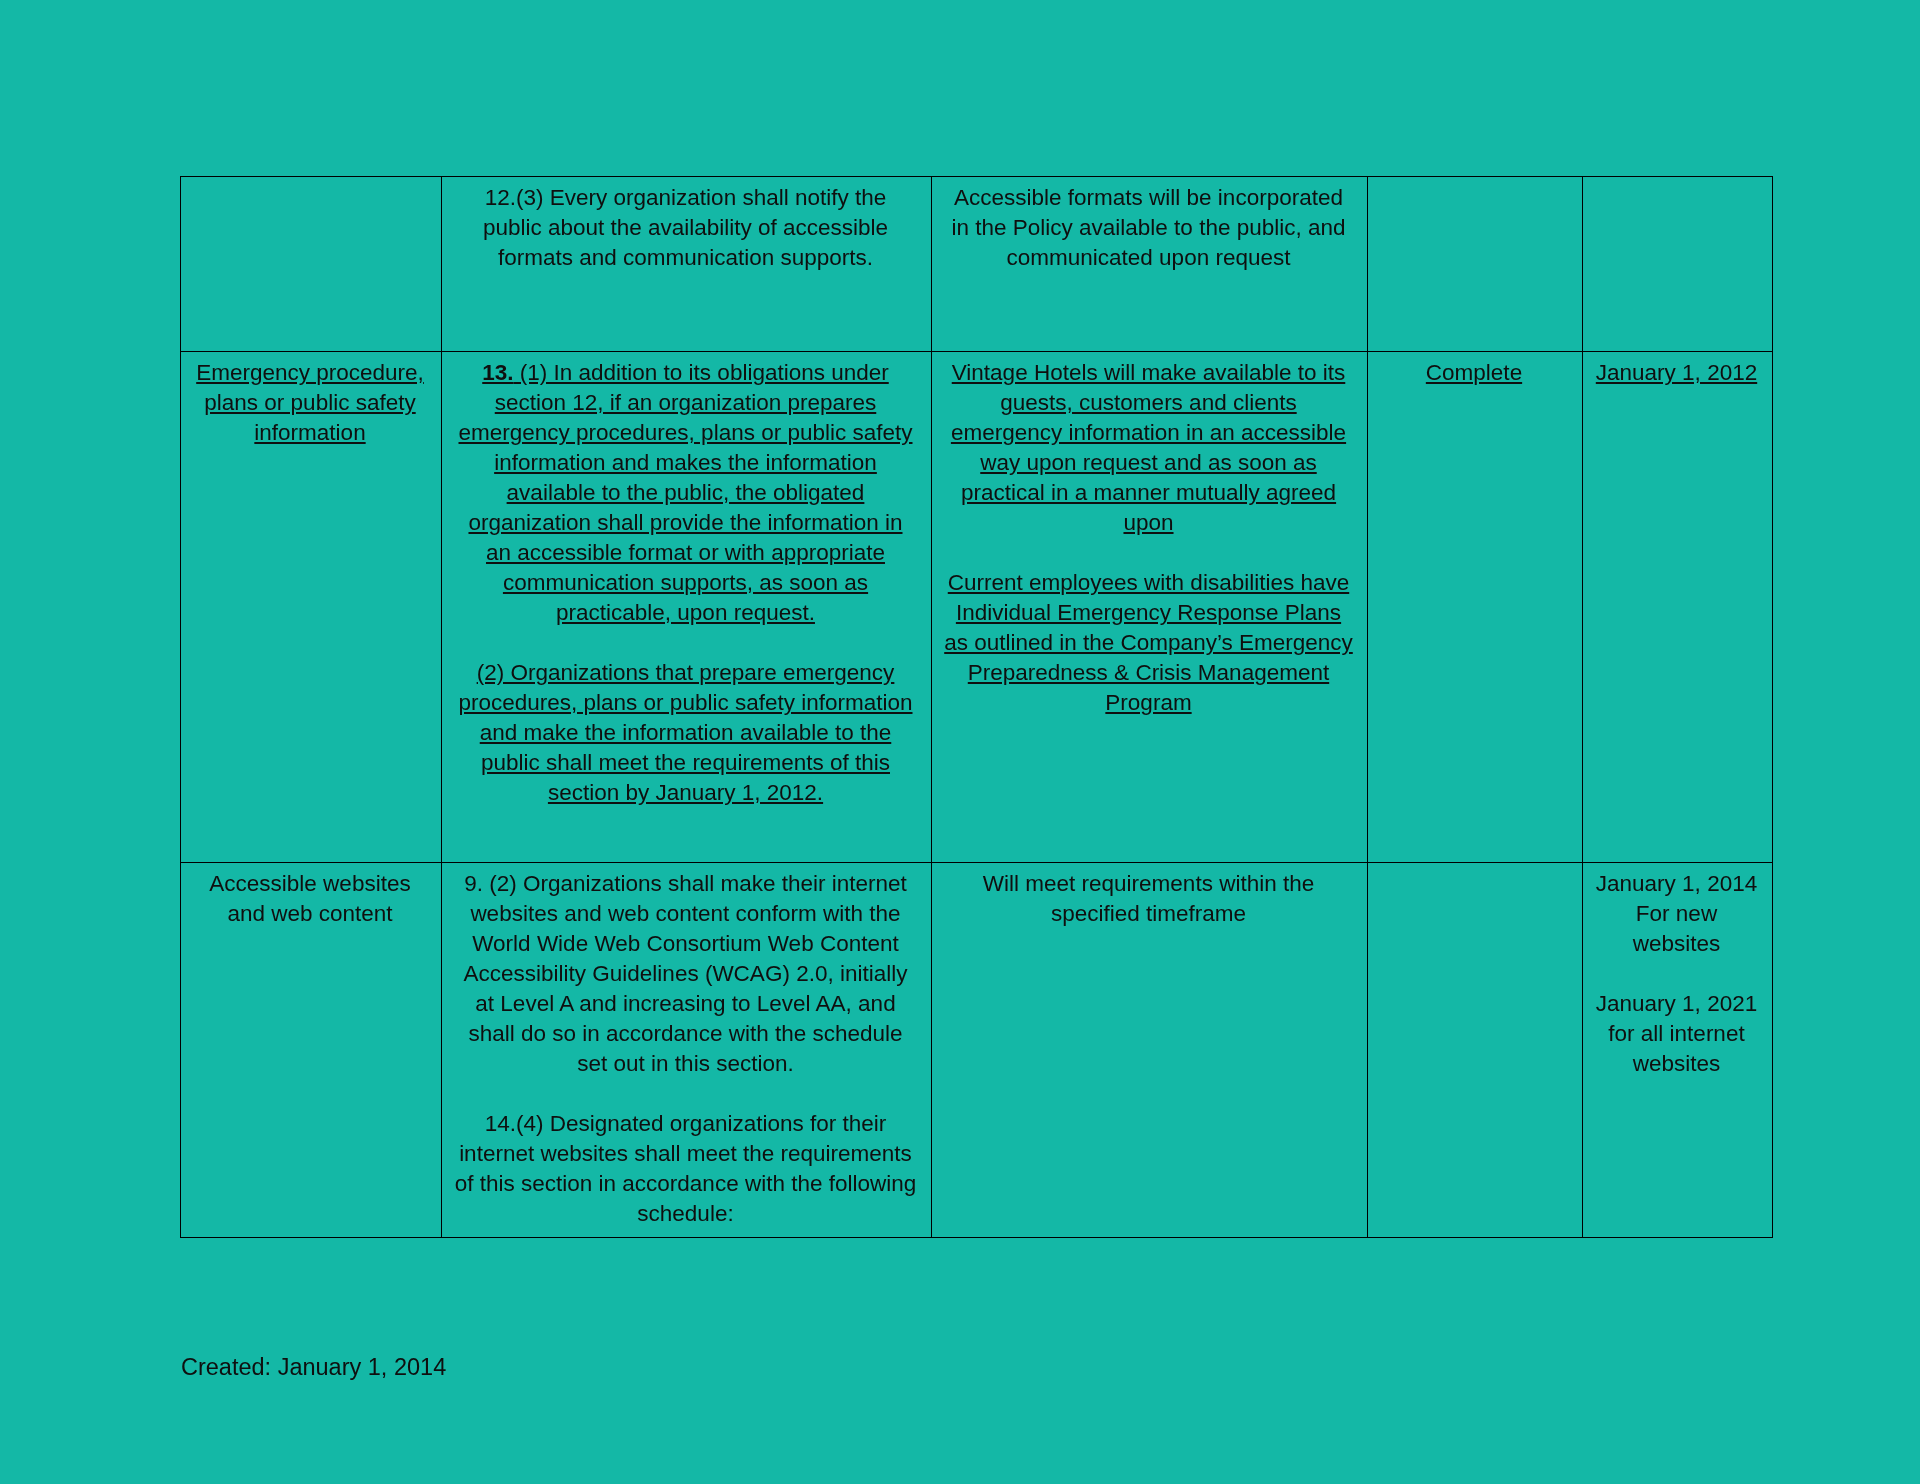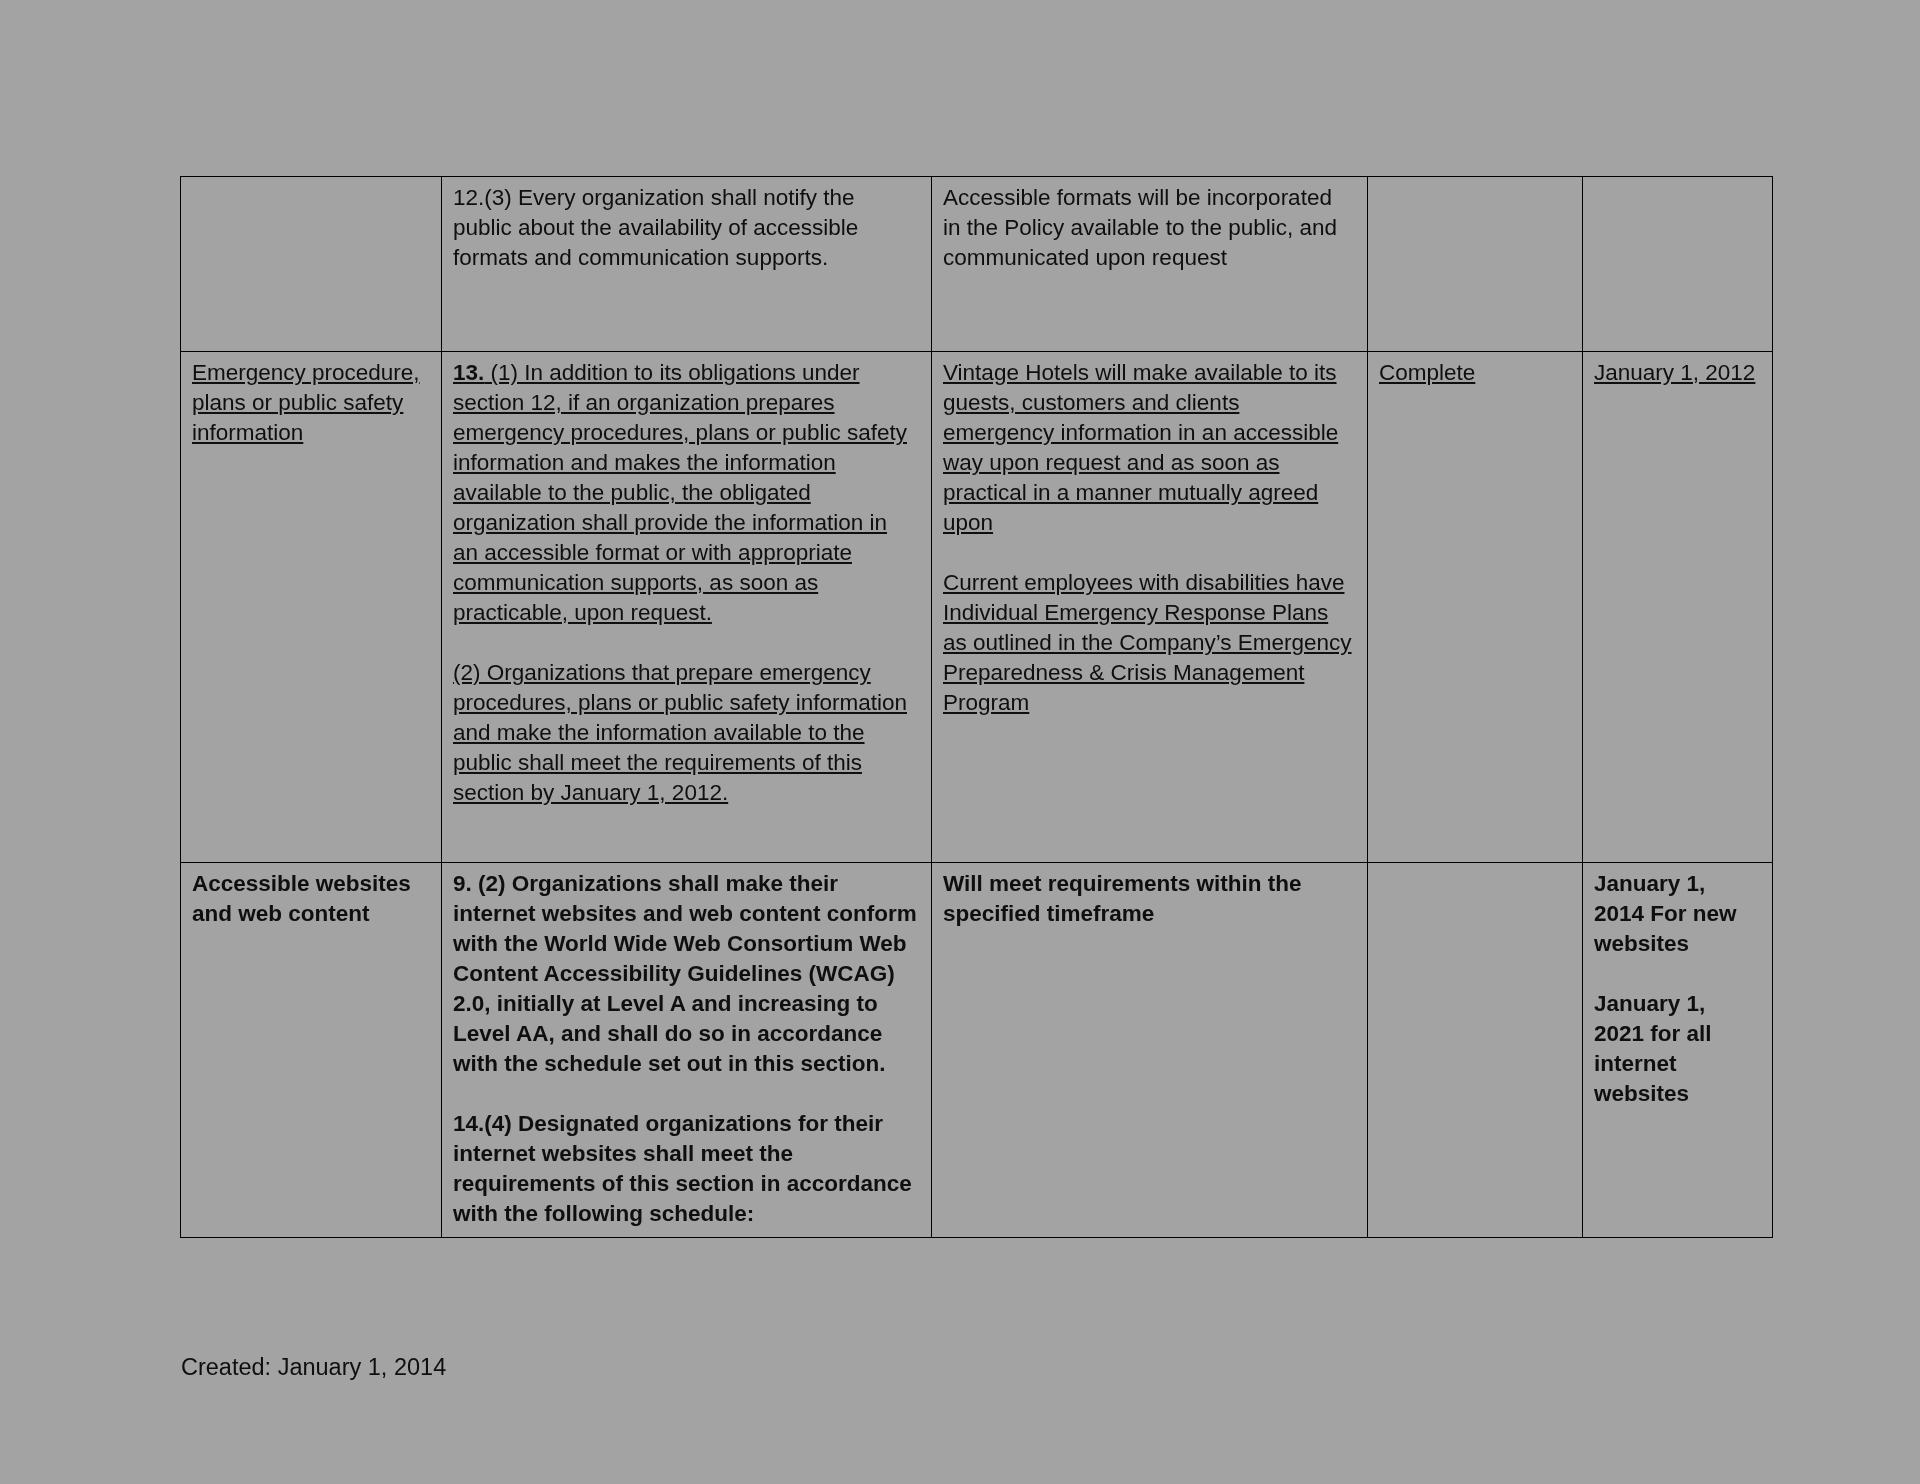--- a/index.html
+++ b/index.html
@@ -11,21 +11,22 @@
       position: relative;
       width: 1920px;
       height: 1484px;
       font-family: "Liberation Sans", sans-serif;
       color: #0f0f0f;
       overflow: hidden;
     }
     .page {
       position: absolute;
       inset: 0;
-      background: #a3a3a3;
+      background: #14b8a6;
+      text-align: center;
     }
     .doc-table {
       position: absolute;
       left: 180px;
       top: 176px;
       width: 1592px;
       border-collapse: collapse;
       table-layout: fixed;
     }
     .doc-table td {
@@ -37,21 +38,21 @@
       word-wrap: break-word;
     }
     .doc-table p {
       margin: 0;
     }
     .doc-table p + p {
       margin-top: 30px;
     }
     tr.r1 { height: 175px; }
     tr.r2 { height: 511px; text-decoration: underline; }
-    tr.r3 { height: 361px; font-weight: bold; }
+    tr.r3 { height: 361px; }
     .bold { font-weight: bold; }
     .footer {
       position: absolute;
       left: 181px;
       top: 1308px;
       font-size: 23.5px;
       line-height: 34px;
       margin-top: 42px;
     }
     .footer p { margin: 0; }

